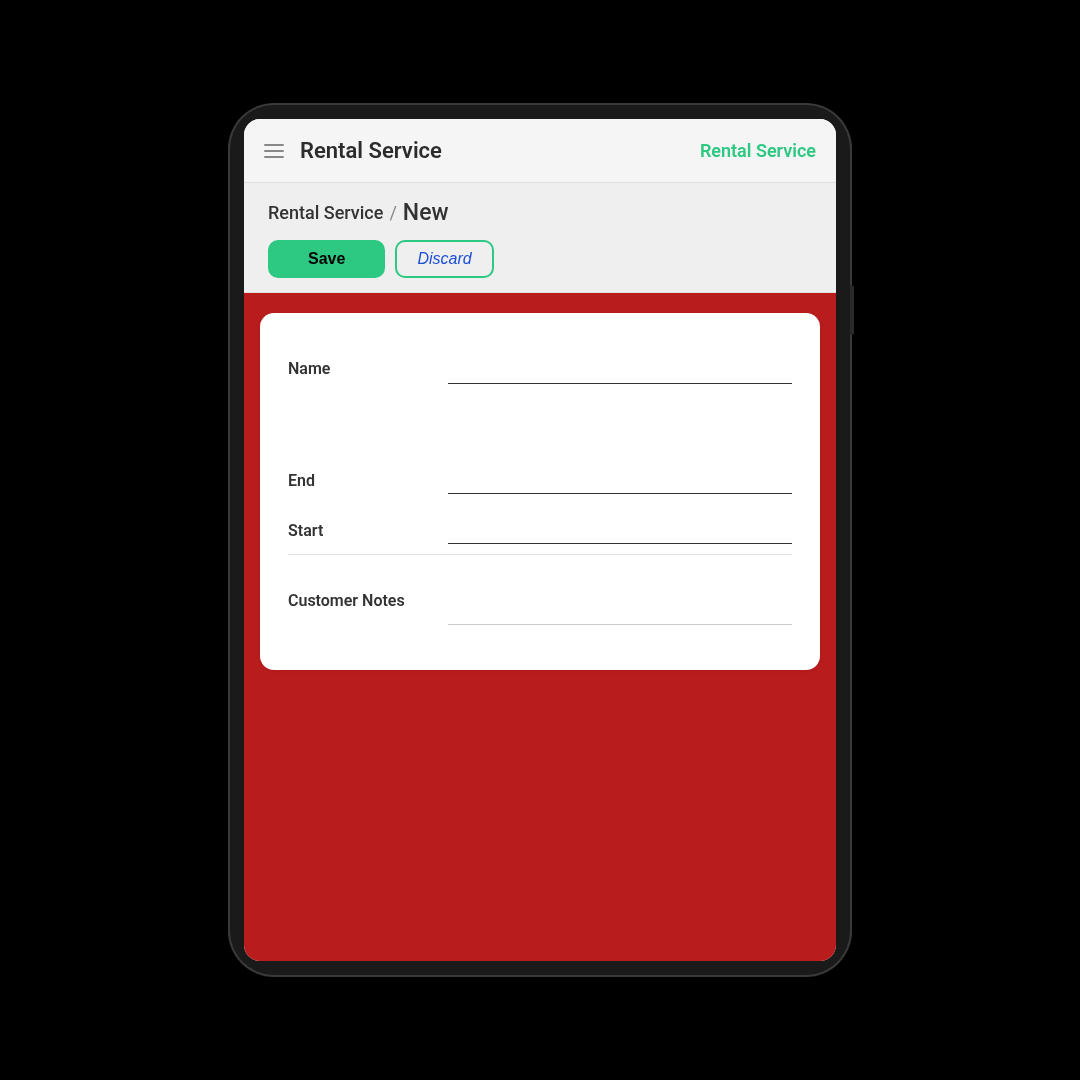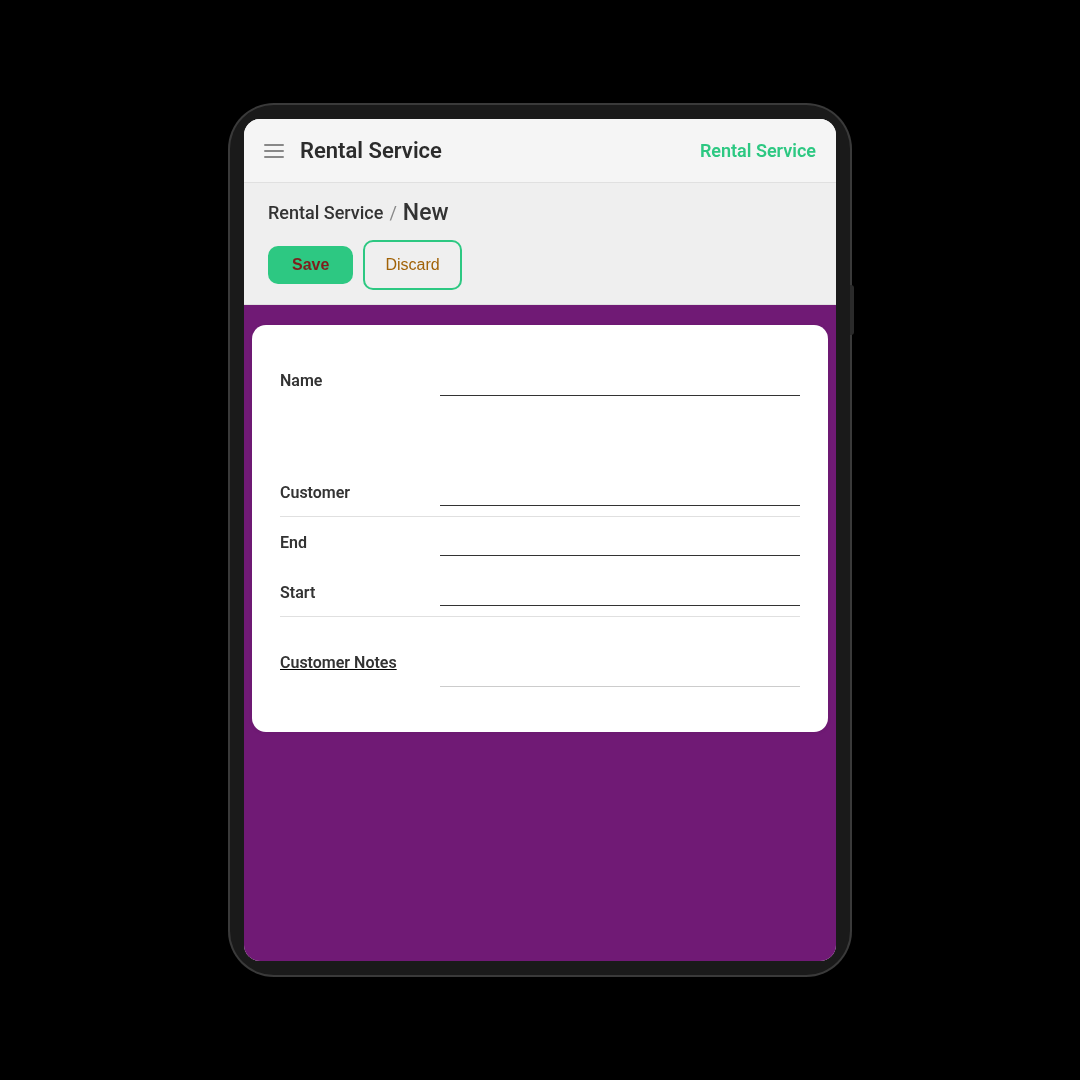--- a/index.html
+++ b/index.html
@@ -119,45 +119,46 @@
     }
 
     .action-buttons {
       display: flex;
       gap: 10px;
       align-items: center;
     }
 
     .btn-save {
       background: #2dc882;
-      color: #7f1d1d;
+      color: #000000;
       border: none;
       border-radius: 10px;
-      padding: 10px 24px;
+      padding: 10px 40px;
       font-size: 16px;
       font-weight: 600;
       cursor: pointer;
     }
 
     .btn-discard {
       background: transparent;
-      color: #a16207;
+      color: #1d4ed8;
       border: 2px solid #2dc882;
       border-radius: 10px;
-      padding: 14px 20px;
+      padding: 8px 20px;
       font-size: 16px;
       font-weight: 500;
       cursor: pointer;
+      font-style: italic;
     }
 
     
     .main-content {
       flex: 1;
-      background: #701a75;
-      padding: 20px 8px;
+      background: #b91c1c;
+      padding: 20px 16px;
       overflow-y: auto;
     }
 
     .form-card {
       background: #fff;
       border-radius: 14px;
       padding: 30px 28px;
       box-shadow: 0 1px 4px rgba(0,0,0,0.06);
     }
 
@@ -204,21 +205,20 @@
       margin-bottom: 40px;
       padding-bottom: 20px;
     }
 
     .divider-section {
       margin-bottom: 20px;
     }
 
     .notes-section {
       margin-top: 10px;
-      text-decoration: underline;
     }
 
     .form-textarea {
       width: 100%;
       border: none;
       border-bottom: 1px solid #ccc;
       background: transparent;
       font-size: 16px;
       padding: 4px 2px 6px 2px;
       outline: none;
@@ -266,26 +266,20 @@
         <div class="name-section">
           <div class="form-row">
             <label class="form-label">Name</label>
             <div class="form-input-wrapper">
               <input class="form-input name-input" type="text" value="" style="">
             </div>
           </div>
         </div>
 
         <div class="divider-section">
-          <div class="form-row with-border">
-            <label class="form-label">Customer</label>
-            <div class="form-input-wrapper">
-              <input class="form-input" type="text" value="" style="">
-            </div>
-          </div>
           <div class="form-row">
             <label class="form-label">End</label>
             <div class="form-input-wrapper">
               <input class="form-input" type="text" value="" style="">
             </div>
           </div>
           <div class="form-row with-border">
             <label class="form-label">Start</label>
             <div class="form-input-wrapper">
               <input class="form-input" type="text" value="" style="">

